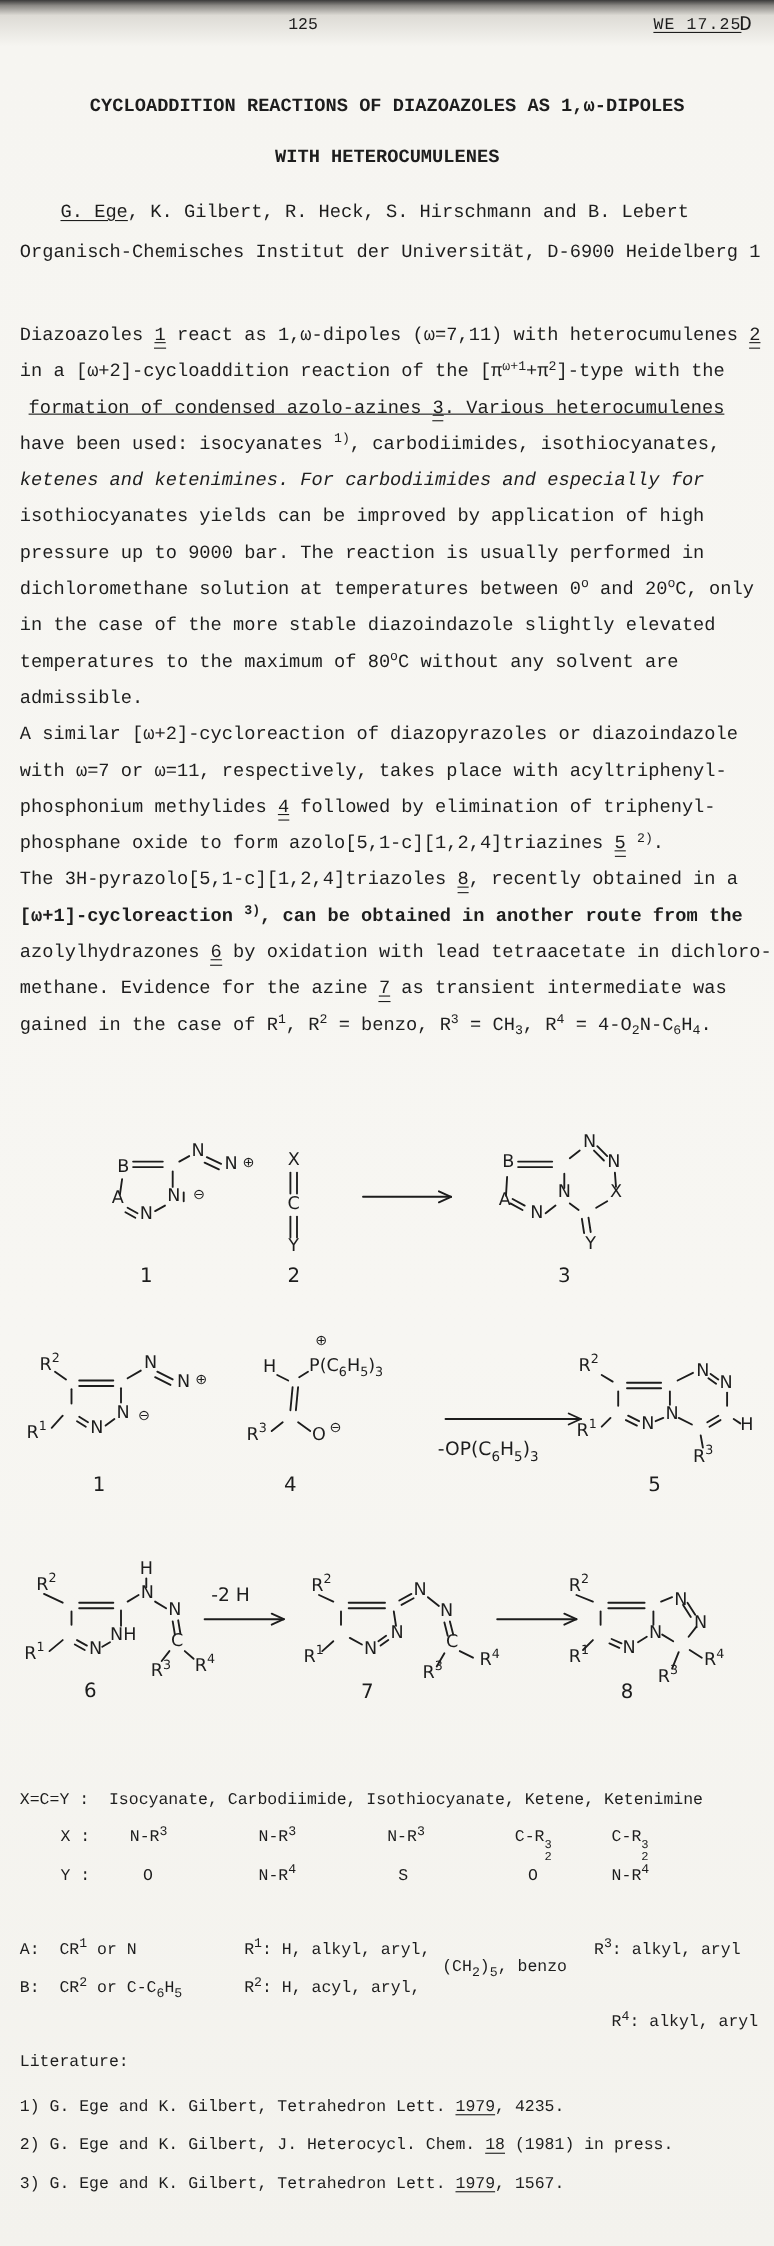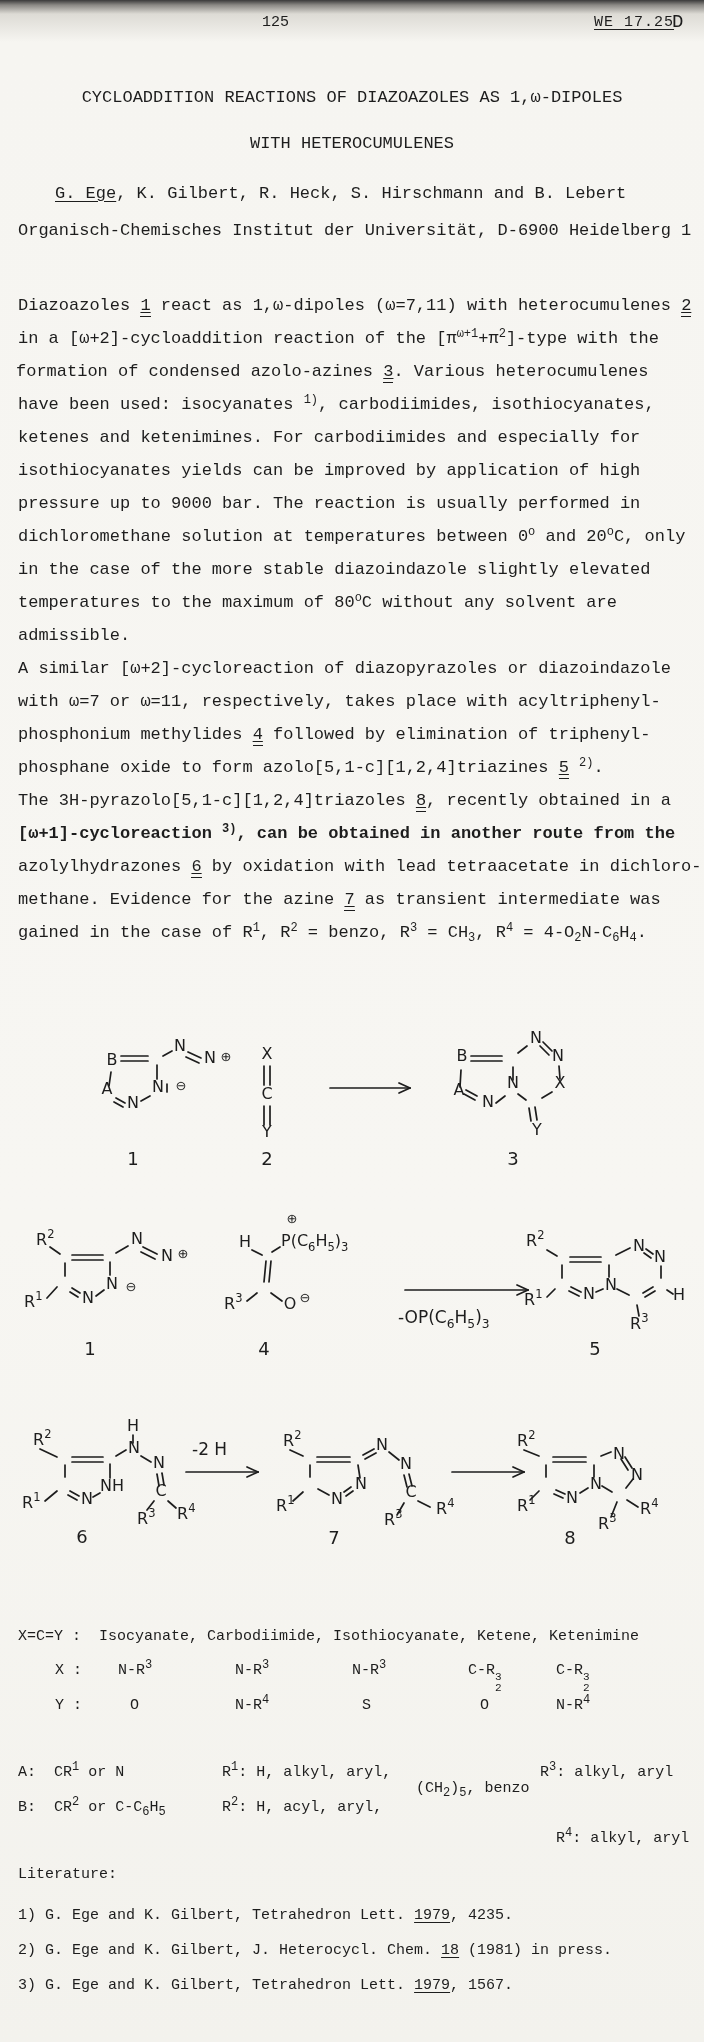--- a/index.html
+++ b/index.html
@@ -6,21 +6,21 @@
   .page{
     position:relative;width:704px;height:2042px;margin:0 auto;overflow:hidden;
     background:linear-gradient(180deg,#3a3a3a 0px,#8a8884 5px,#dddbd5 14px,#f6f5f1 42px,#f7f6f2 60%,#f3f2ed 100%);
     font-family:"Liberation Mono","DejaVu Sans Mono",monospace;
     color:#1d1d1d;
     padding-left:12px;
   }
   .abs{position:absolute;white-space:pre;}
   .t17{font-size:17px;line-height:20px;}
   .t15{font-size:15px;line-height:18px;}
-  .center{left:0;width:704px;text-align:center;}
+  .center{left:0;width:704px;text-align:center;font-weight:bold;}
   sup{font-size:12px;vertical-align:6px;line-height:0;}
   sub{font-size:12px;vertical-align:-4px;line-height:0;}
   .su{text-decoration:underline;text-underline-offset:3px;}
   .du{text-decoration:underline;text-underline-offset:2px;border-bottom:1px solid currentColor;padding-bottom:1px;line-height:1;}
   .stk{display:inline-flex;flex-direction:column;font-size:11px;line-height:1;vertical-align:-6px;}
   svg text{font-family:"DejaVu Sans","Liberation Sans",sans-serif;fill:#1d1d1d;}
   svg line{stroke:#1d1d1d;stroke-width:1.7;stroke-linecap:round;}
 </style>
 </head>
 <body>
@@ -33,23 +33,23 @@
 
   <div class="abs t17 center" style="top:88px;">CYCLOADDITION REACTIONS OF DIAZOAZOLES AS 1,ω-DIPOLES</div>
   <div class="abs t17 center" style="top:134px;">WITH HETEROCUMULENES</div>
 
   <div class="abs t17" style="top:184px;left:55px;"><span class="su">G. Ege</span><span>, K. Gilbert, R. Heck, S. Hirschmann and B. Lebert</span></div>
   <div class="abs t17" style="top:221px;left:18px;text-align:center;">Organisch-Chemisches Institut der Universität, D-6900 Heidelberg 1</div>
 
   <div id="body-lines">
       <div class="abs t17" style="top: 296px; left: 18px;">Diazoazoles <span class="du">1</span> react as 1,ω-dipoles (ω=7,11) with heterocumulenes <span class="du">2</span></div>
       <div class="abs t17" style="top: 329px; left: 18px;">in a [ω+2]-cycloaddition reaction of the [π<sup>ω+1</sup>+π<sup>2</sup>]-type with the</div>
-      <div class="abs t17" style="top: 362px; left: 16px;">formation of condensed azolo-azines <span class="du">3</span>. Various heterocumulenes</div>
+      <div class="abs t17" style="top: 362px; left: 26px; text-decoration: underline;">formation of condensed azolo-azines <span class="du">3</span>. Various heterocumulenes</div>
       <div class="abs t17" style="top: 395px; left: 18px;">have been used: isocyanates <sup>1)</sup>, carbodiimides, isothiocyanates,</div>
-      <div class="abs t17" style="top: 428px; left: 18px;">ketenes and ketenimines. For carbodiimides and especially for</div>
+      <div class="abs t17" style="top: 428px; left: 18px; font-style: italic;">ketenes and ketenimines. For carbodiimides and especially for</div>
       <div class="abs t17" style="top: 461px; left: 18px;">isothiocyanates yields can be improved by application of high</div>
       <div class="abs t17" style="top: 494px; left: 18px;">pressure up to 9000 bar. The reaction is usually performed in</div>
       <div class="abs t17" style="top: 527px; left: 18px;">dichloromethane solution at temperatures between 0<sup>o</sup> and 20<sup>o</sup>C, only</div>
       <div class="abs t17" style="top: 560px; left: 18px;">in the case of the more stable diazoindazole slightly elevated</div>
       <div class="abs t17" style="top: 593px; left: 18px;">temperatures to the maximum of 80<sup>o</sup>C without any solvent are</div>
       <div class="abs t17" style="top: 626px; left: 18px;">admissible.</div>
       <div class="abs t17" style="top: 659px; left: 18px;">A similar [ω+2]-cycloreaction of diazopyrazoles or diazoindazole</div>
       <div class="abs t17" style="top: 692px; left: 18px;">with ω=7 or ω=11, respectively, takes place with acyltriphenyl-</div>
       <div class="abs t17" style="top: 725px; left: 18px;">phosphonium methylides <span class="du">4</span> followed by elimination of triphenyl-</div>
       <div class="abs t17" style="top: 758px; left: 18px;">phosphane oxide to form azolo[5,1-c][1,2,4]triazines <span class="du">5</span> <sup>2)</sup>.</div>
@@ -289,21 +289,21 @@
         <div class="abs t15" style="top: 1697px; left: 362px;">S</div>
         <div class="abs t15" style="top: 1697px; left: 480px;">O</div>
         <div class="abs t15" style="top: 1697px; left: 556px;">N-R<sup>4</sup></div>
       </div>
   </div>
 
   <div id="definitions">
       <div class="abs t15" style="top: 1764px; left: 18px;">A:  CR<sup>1</sup> or N</div>
       <div class="abs t15" style="top: 1764px; left: 222px;">R<sup>1</sup>: H, alkyl, aryl,</div>
       <div class="abs t15" style="top: 1764px; left: 540px;">R<sup>3</sup>: alkyl, aryl</div>
-      <div class="abs t15" style="top: 1780px; left: 416px;">(CH<sub>2</sub>)<sub>5</sub>, benzo</div>
+      <div class="abs t15" style="top: 1780px; left: 402px;">(CH<sub>2</sub>)<sub>5</sub>, benzo</div>
       <div class="abs t15" style="top: 1799px; left: 18px;">B:  CR<sup>2</sup> or C-C<sub>6</sub>H<sub>5</sub></div>
       <div class="abs t15" style="top: 1799px; left: 222px; text-align: center;">R<sup>2</sup>: H, acyl, aryl,</div>
       <div class="abs t15" style="top: 1799px; left: 556px; margin-top: 31px;">R<sup>4</sup>: alkyl, aryl</div>
     </div>
 
   <div>
     <div class="abs t15" style="top:1866px;left:18px;">Literature:</div>
     <div id="literature-items">
         <div class="abs t15" style="top: 1907px; left: 18px;">1) G. Ege and K. Gilbert, Tetrahedron Lett. <span class="su">1979</span>, 4235.</div>
         <div class="abs t15" style="top: 1942px; left: 18px;">2) G. Ege and K. Gilbert, J. Heterocycl. Chem. <span class="su">18</span> (1981) in press.</div>

